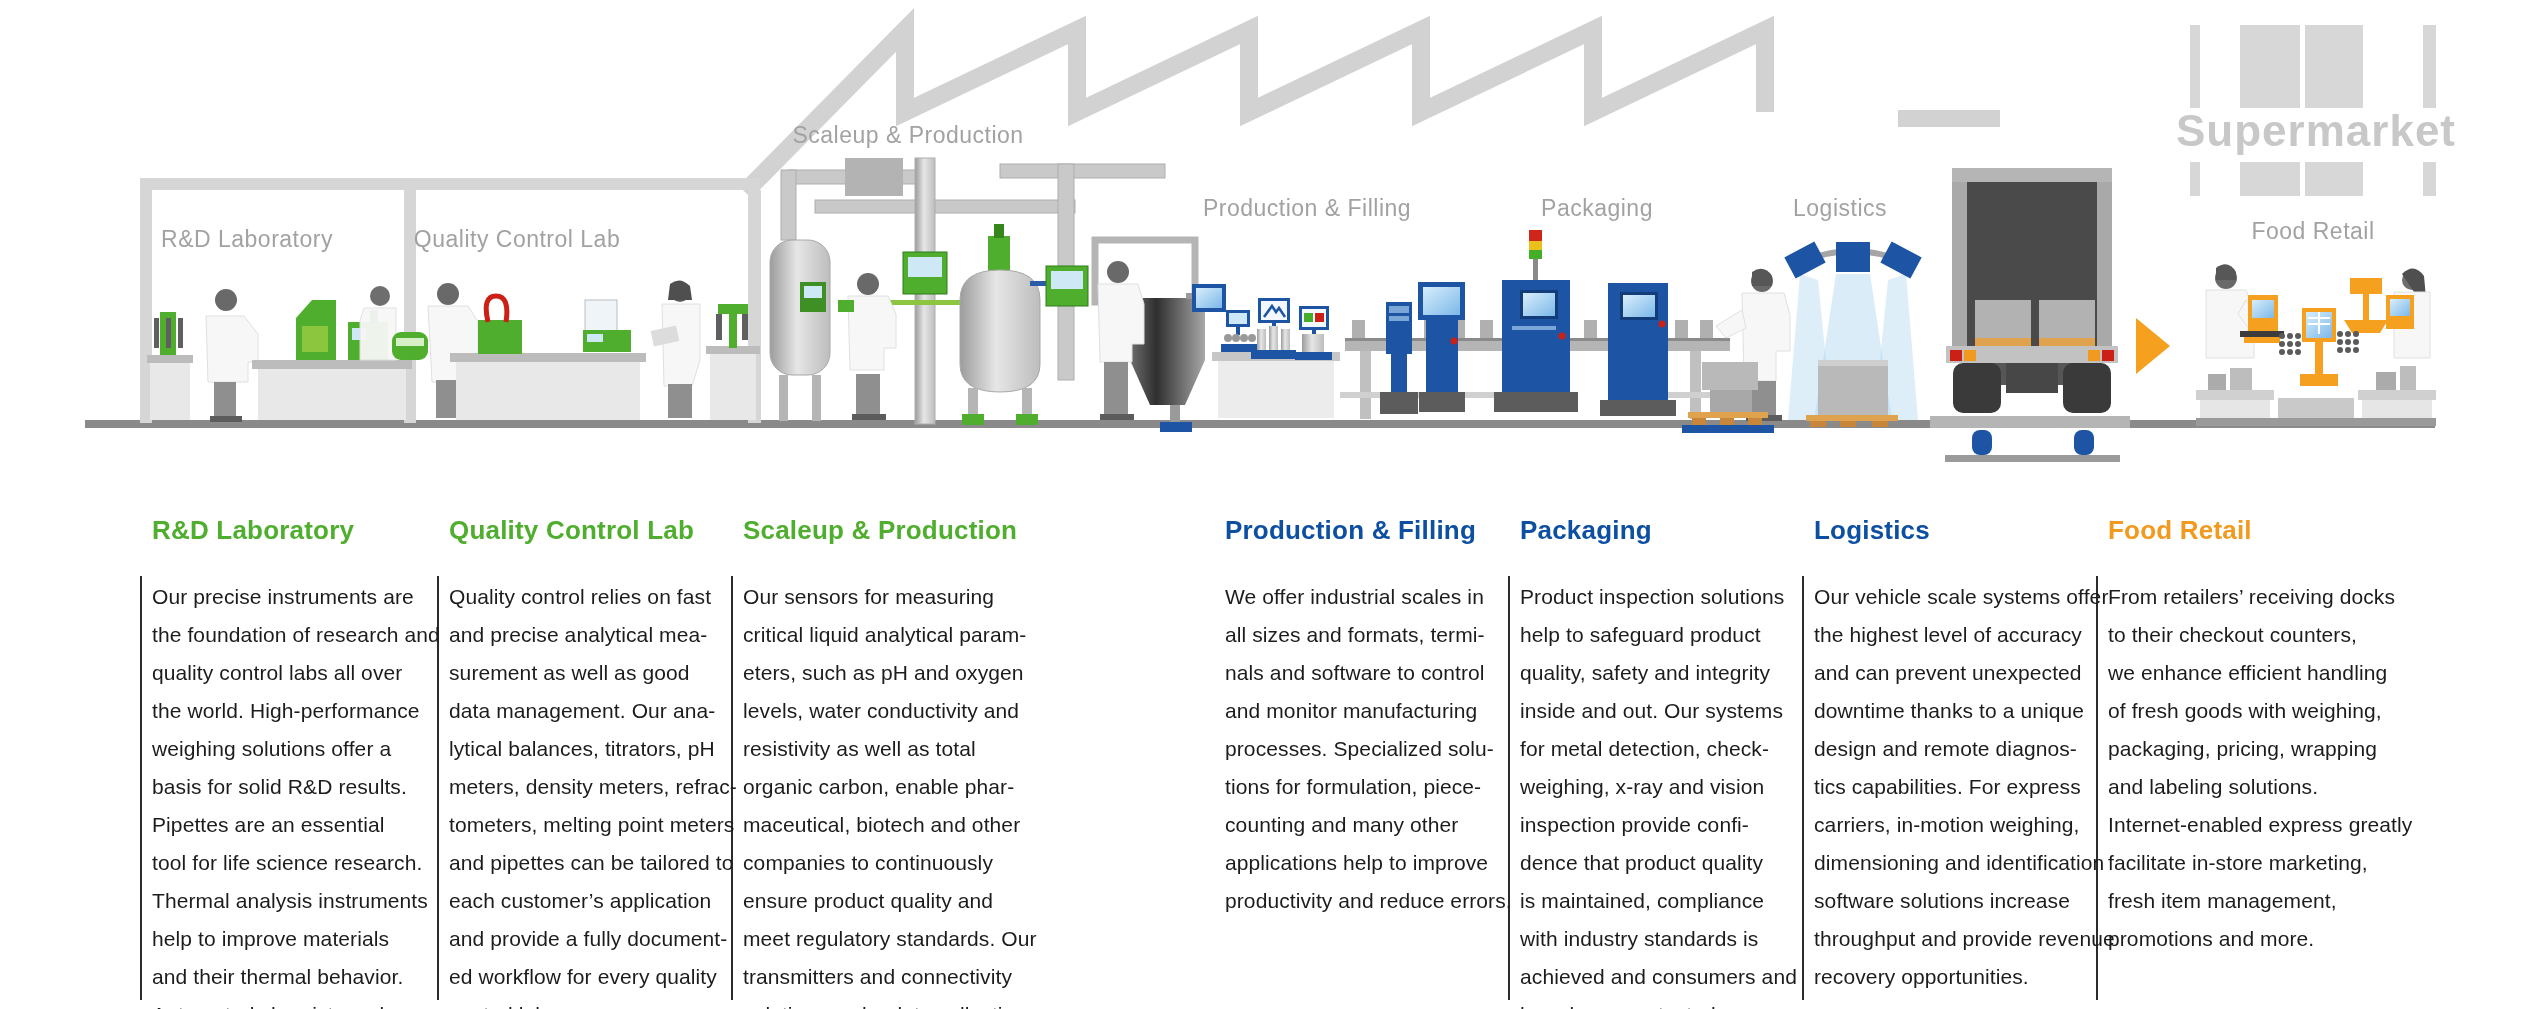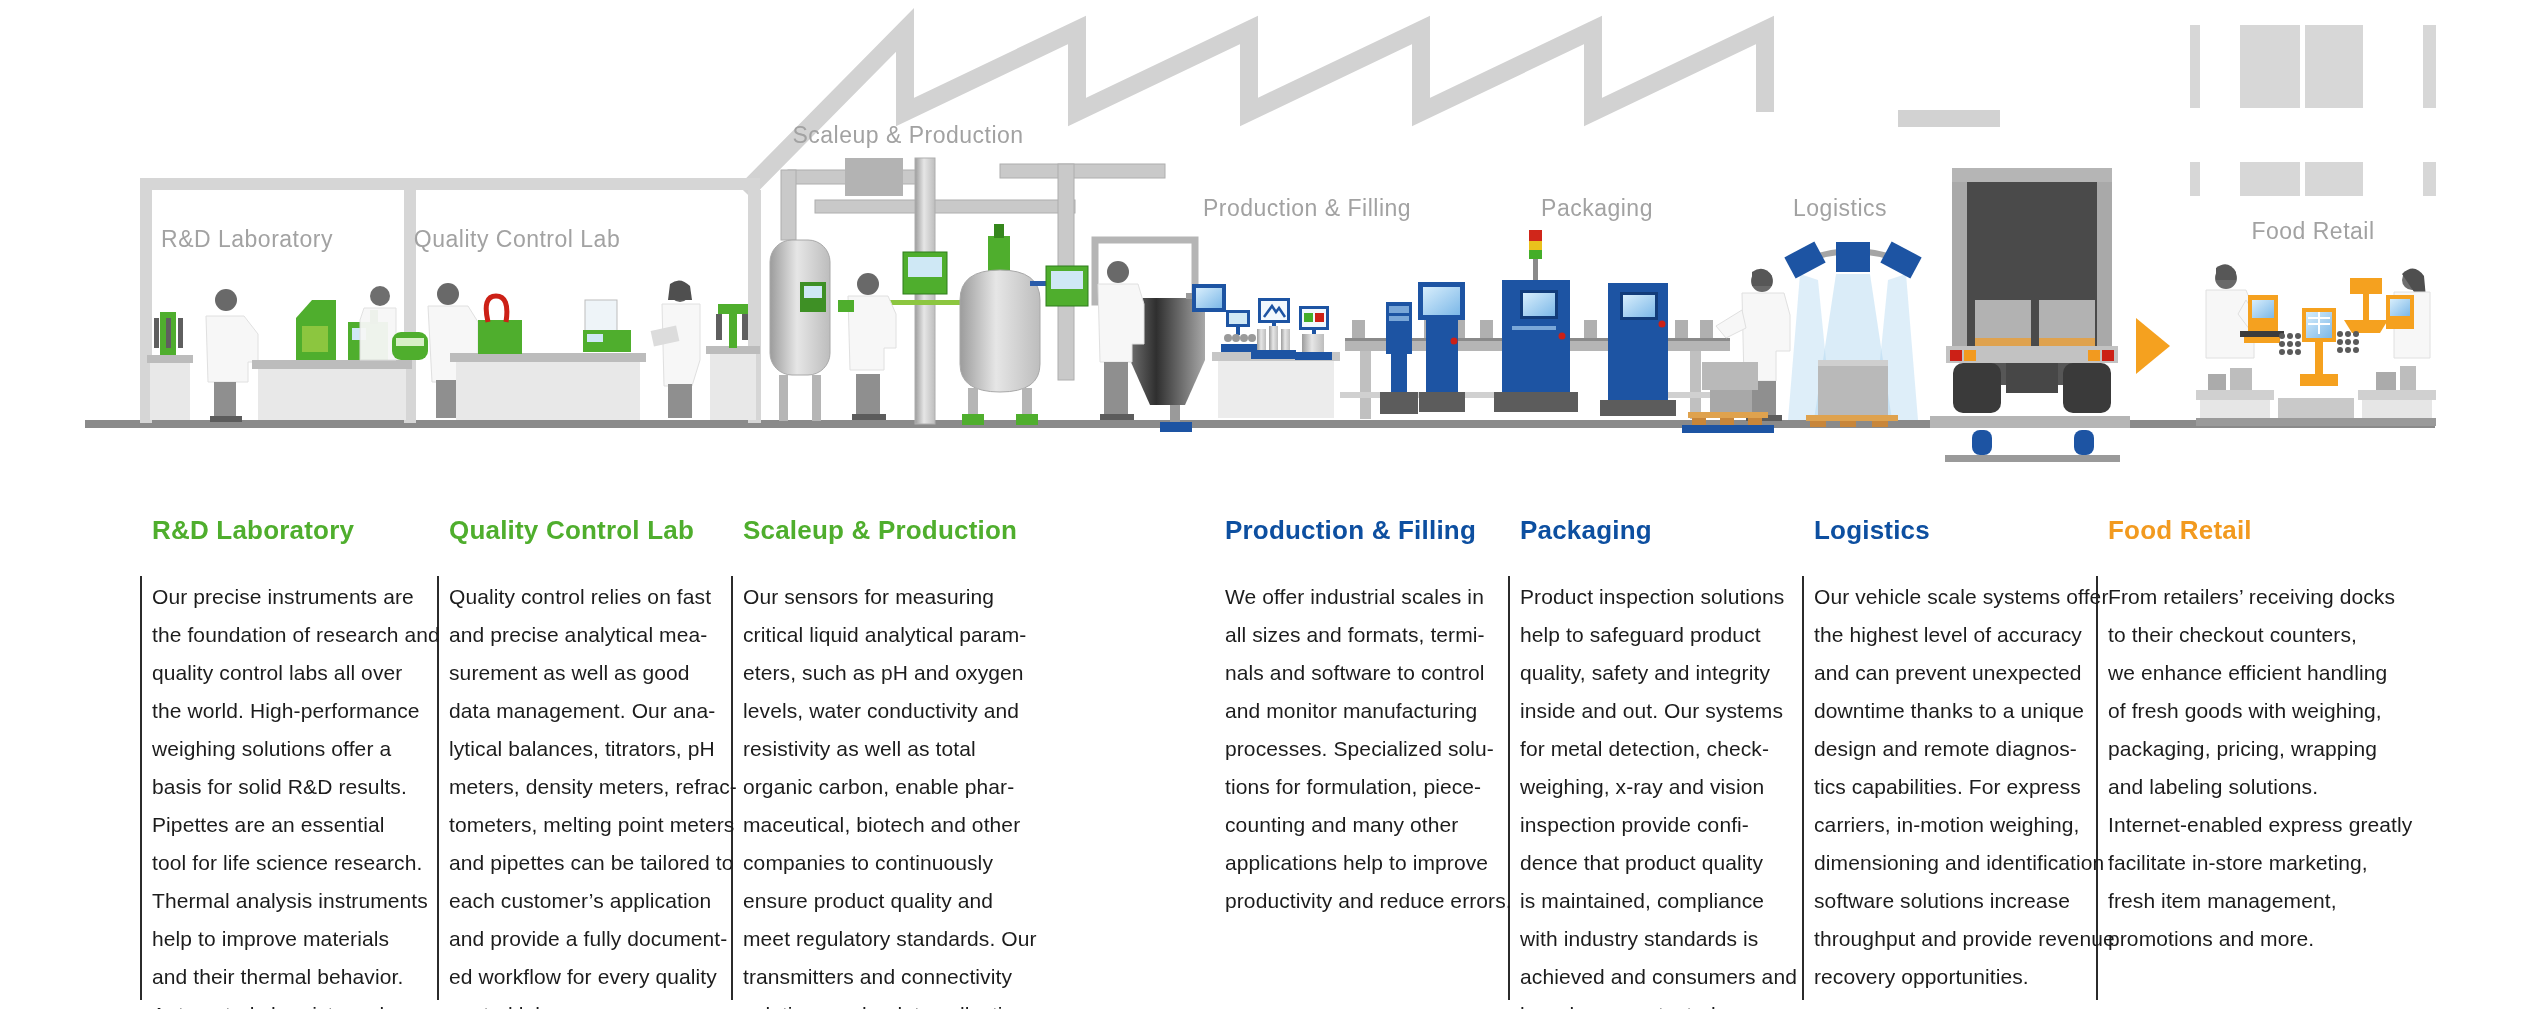--- a/index.html
+++ b/index.html
@@ -351,20 +351,21 @@
       </g>
     </g>
   </svg>
 
   <div class="scene-label" style="left:247px;top:226px">R&amp;D Laboratory</div>
   <div class="scene-label" style="left:517px;top:226px">Quality Control Lab</div>
   <div class="scene-label" style="left:908px;top:122px">Scaleup &amp; Production</div>
   <div class="scene-label" style="left:1307px;top:195px">Production &amp; Filling</div>
   <div class="scene-label" style="left:1597px;top:195px">Packaging</div>
   <div class="scene-label" style="left:1840px;top:195px">Logistics</div>
+  <div class="scene-label big" style="left:2316px;top:106px">Supermarket</div>
   <div class="scene-label" style="left:2313px;top:218px">Food Retail</div>
 
   <div class="divider" style="left:140px"></div>
   <div class="divider" style="left:437px"></div>
   <div class="divider" style="left:731px"></div>
   <div class="divider" style="left:1508px"></div>
   <div class="divider" style="left:1802px"></div>
   <div class="divider" style="left:2096px"></div>
 
   <div class="col green" style="left:152px">

